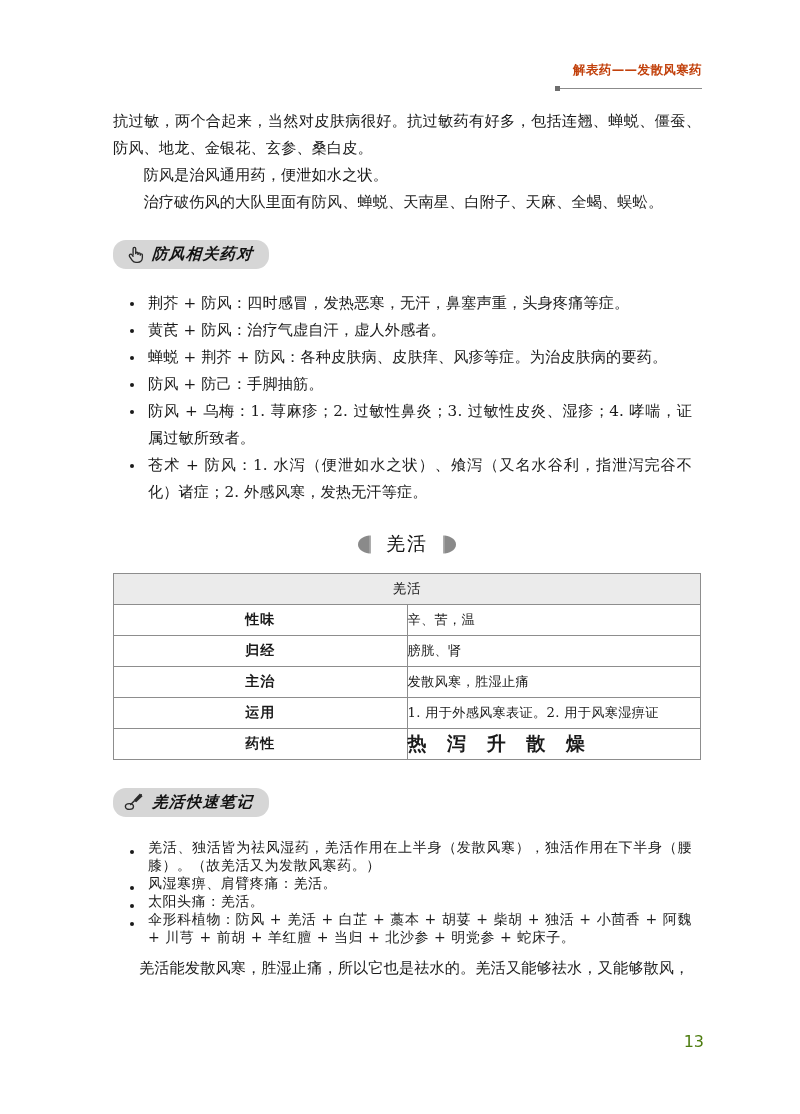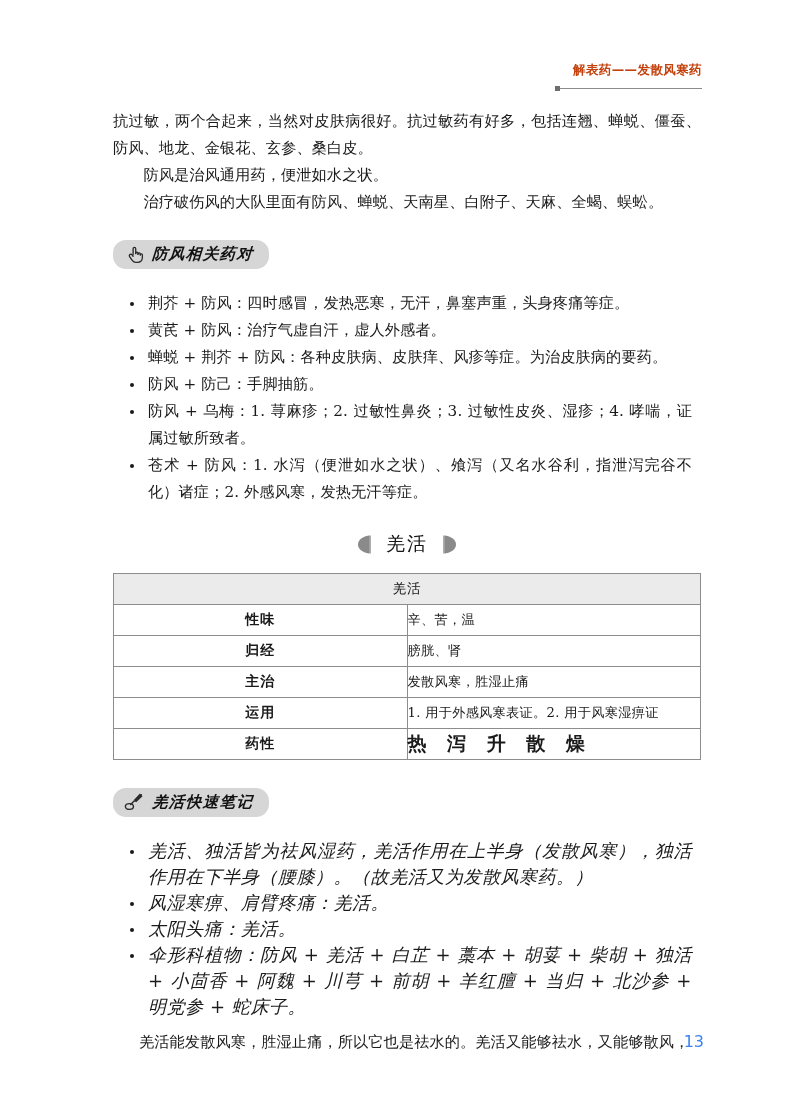--- a/index.html
+++ b/index.html
@@ -130,24 +130,23 @@
     top: 12px;
     width: 4px;
     height: 4px;
     border-radius: 50%;
     background: #1a1a1a;
   }
 
   
   ul.notes > li {
     font-family: "DejaVu Serif", "Liberation Serif", serif;
-    font-size: 18px;
-    line-height: 26px;
+    font-size: 14px;
+    line-height: 18px;
     letter-spacing: 0.55px;
-    font-style: italic;
   }
   .note-tail {
     font-family: "DejaVu Serif", "Liberation Serif", serif;
     font-size: 15.2px;
     line-height: 27px;
     letter-spacing: 0.1px;
     margin: 0;
     padding-left: 26px;
     text-align: justify;
   }
@@ -207,21 +206,21 @@
     font-size: 19px;
     letter-spacing: 7px;
   }
 
   
   .pagenum {
     position: absolute;
     right: 96px;
     top: 1032px;
     font-size: 16px;
-    color: #3b82f6;
+    color: #4d7c0f;
     font-family: "DejaVu Sans", "Liberation Sans", sans-serif;
   }
 
   .sp-24 { height: 24px; }
   .sp-16 { height: 16px; }
   .sp-12 { height: 12px; }
   .sp-28 { height: 28px; }
 </style>
 </head>
 <body>

